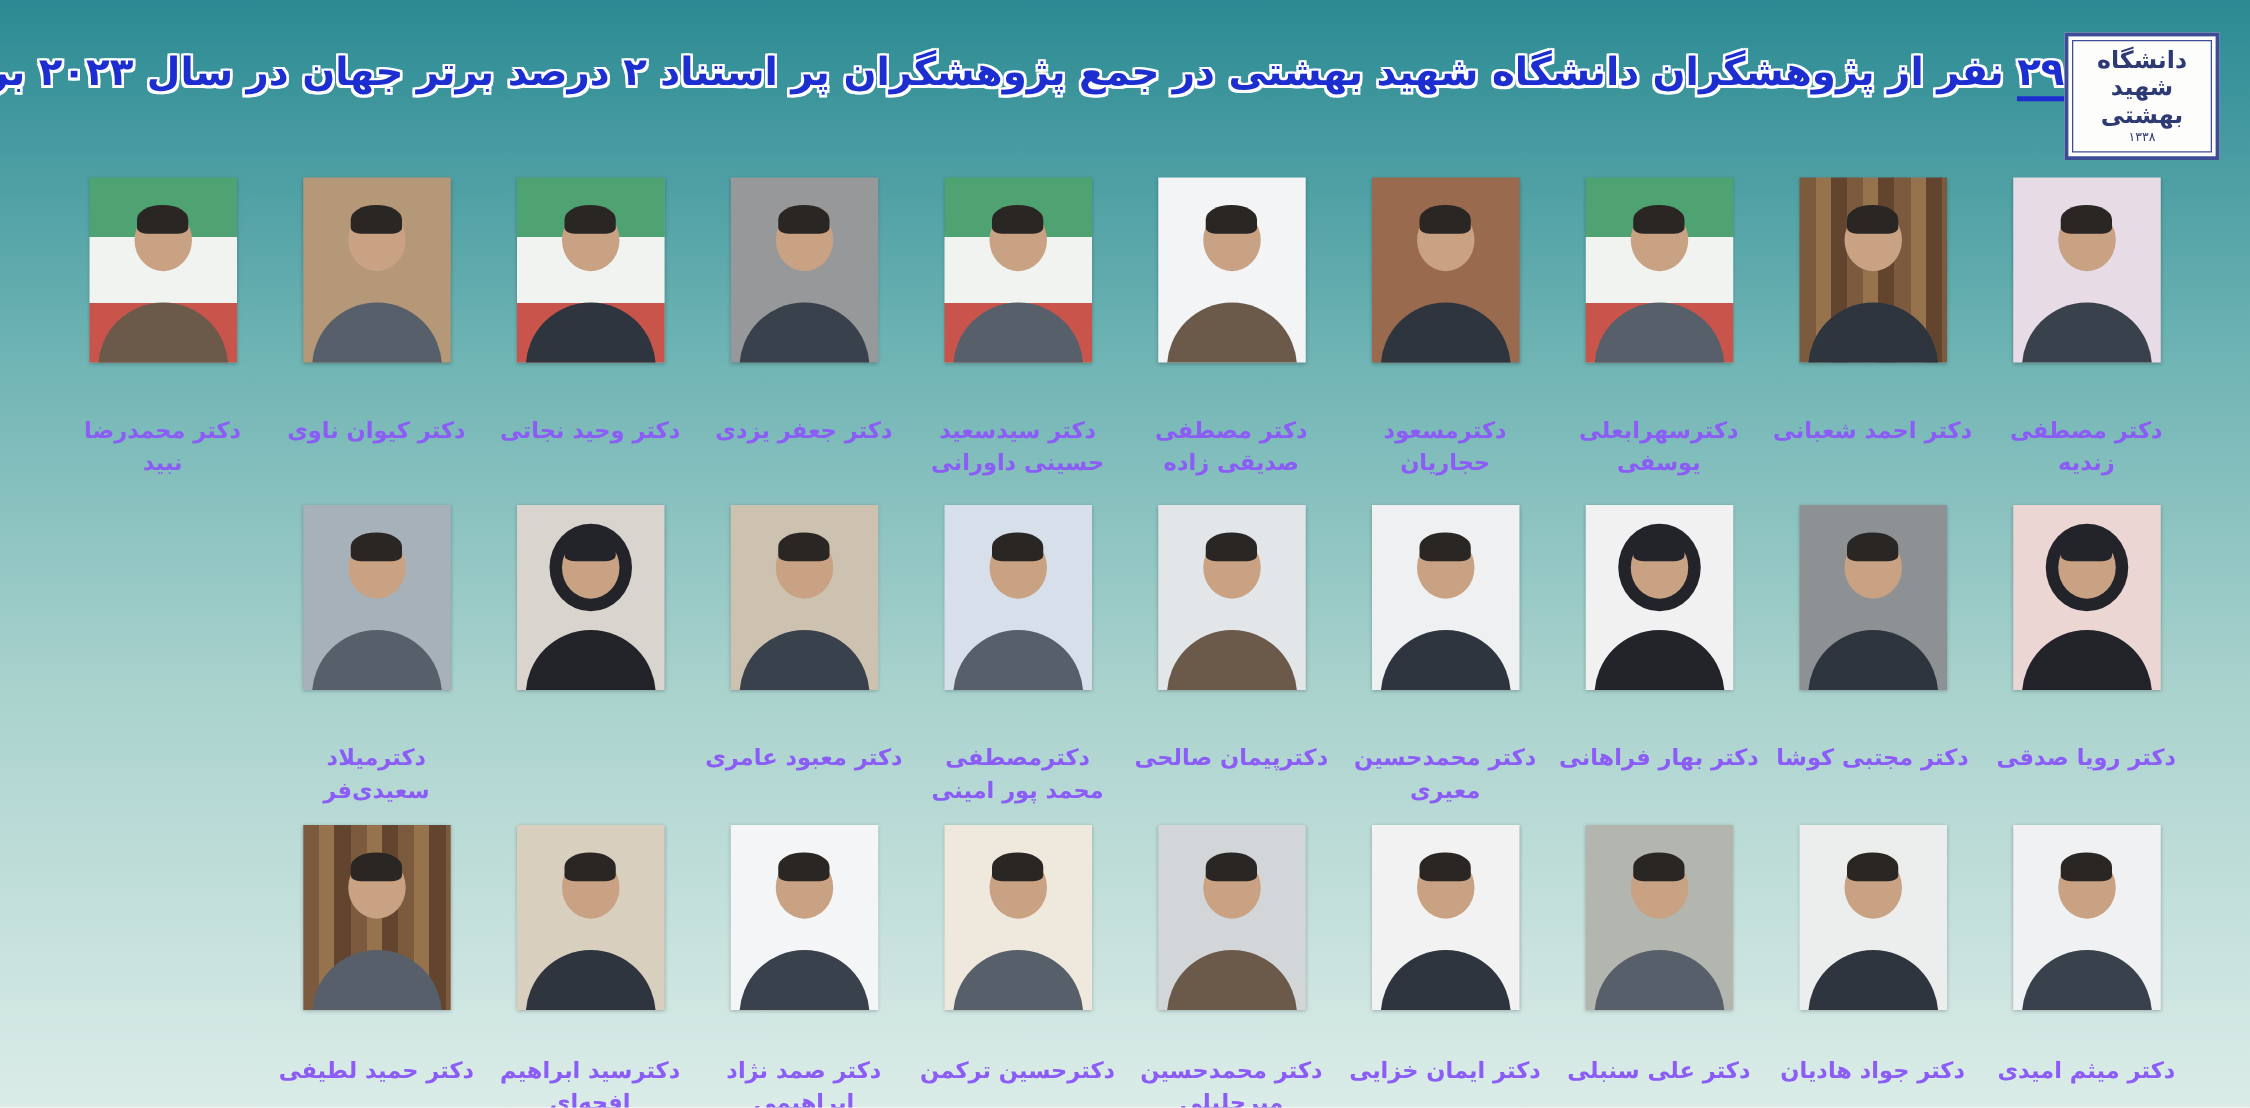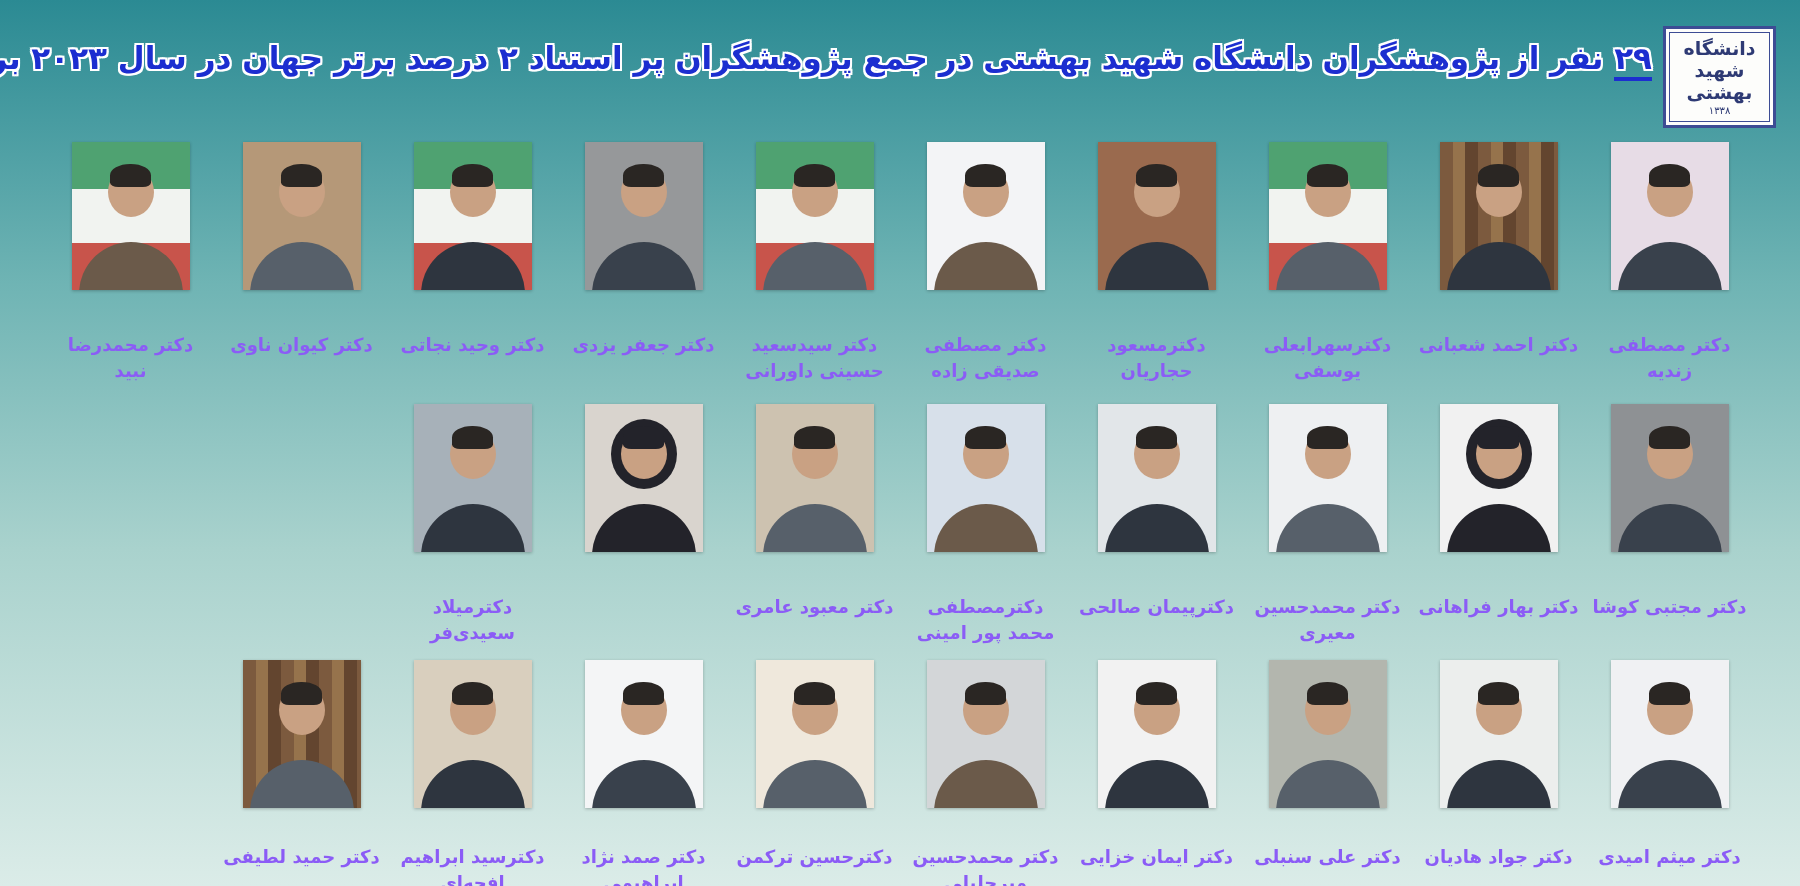--- a/index.html
+++ b/index.html
@@ -23,21 +23,21 @@
       -2px -2px 0 #fff, 2px -2px 0 #fff, -2px 2px 0 #fff, 2px 2px 0 #fff,
       0 -2px 0 #fff, 0 2px 0 #fff, -2px 0 0 #fff, 2px 0 0 #fff;
   }
   .title .count {
     display: inline-block;
     border-bottom: 4px solid currentColor;
     padding-bottom: 1px;
   }
   .logo {
     position: absolute; top: 26px; right: 24px;
-    width: 113px; height: 102px;
+    width: 124px; height: 102px;
     background: #fdfdfb;
     border: 3px solid #3d4c94;
     box-shadow: inset 0 0 0 3px #fdfdfb, inset 0 0 0 4px #3d4c94;
     display: flex; flex-direction: column; align-items: center; justify-content: center;
     direction: rtl;
   }
   .logo .logo-line { color: #2e3a74; font-weight: bold; font-size: 19px; line-height: 22px; }
   .logo .logo-year { color: #2e3a74; font-size: 10px; line-height: 12px; margin-top: 2px; }
 
   
@@ -180,20 +180,27 @@
       <div class="photo" data-variant="flag" style="--pbg: #e6e3de;">
         <span class="head"></span>
         <span class="torso"></span>
       </div>
       <figcaption class="pname">دکتر محمدرضا نبید</figcaption>
     </figure>
   </section>
 
   <section class="row row-2">
     <figure class="cell">
+      <div class="photo" data-variant="woman" style="--pbg: #ecd6d4;">
+        <span class="head"></span>
+        <span class="torso"></span>
+      </div>
+      <figcaption class="pname">دکتر رویا صدقی</figcaption>
+    </figure>
+    <figure class="cell">
       <div class="photo" data-variant="plain" style="--pbg: #8e9194;">
         <span class="head"></span>
         <span class="torso"></span>
       </div>
       <figcaption class="pname">دکتر مجتبی کوشا</figcaption>
     </figure>
     <figure class="cell">
       <div class="photo" data-variant="woman" style="--pbg: #f1f1f1;">
         <span class="head"></span>
         <span class="torso"></span>

